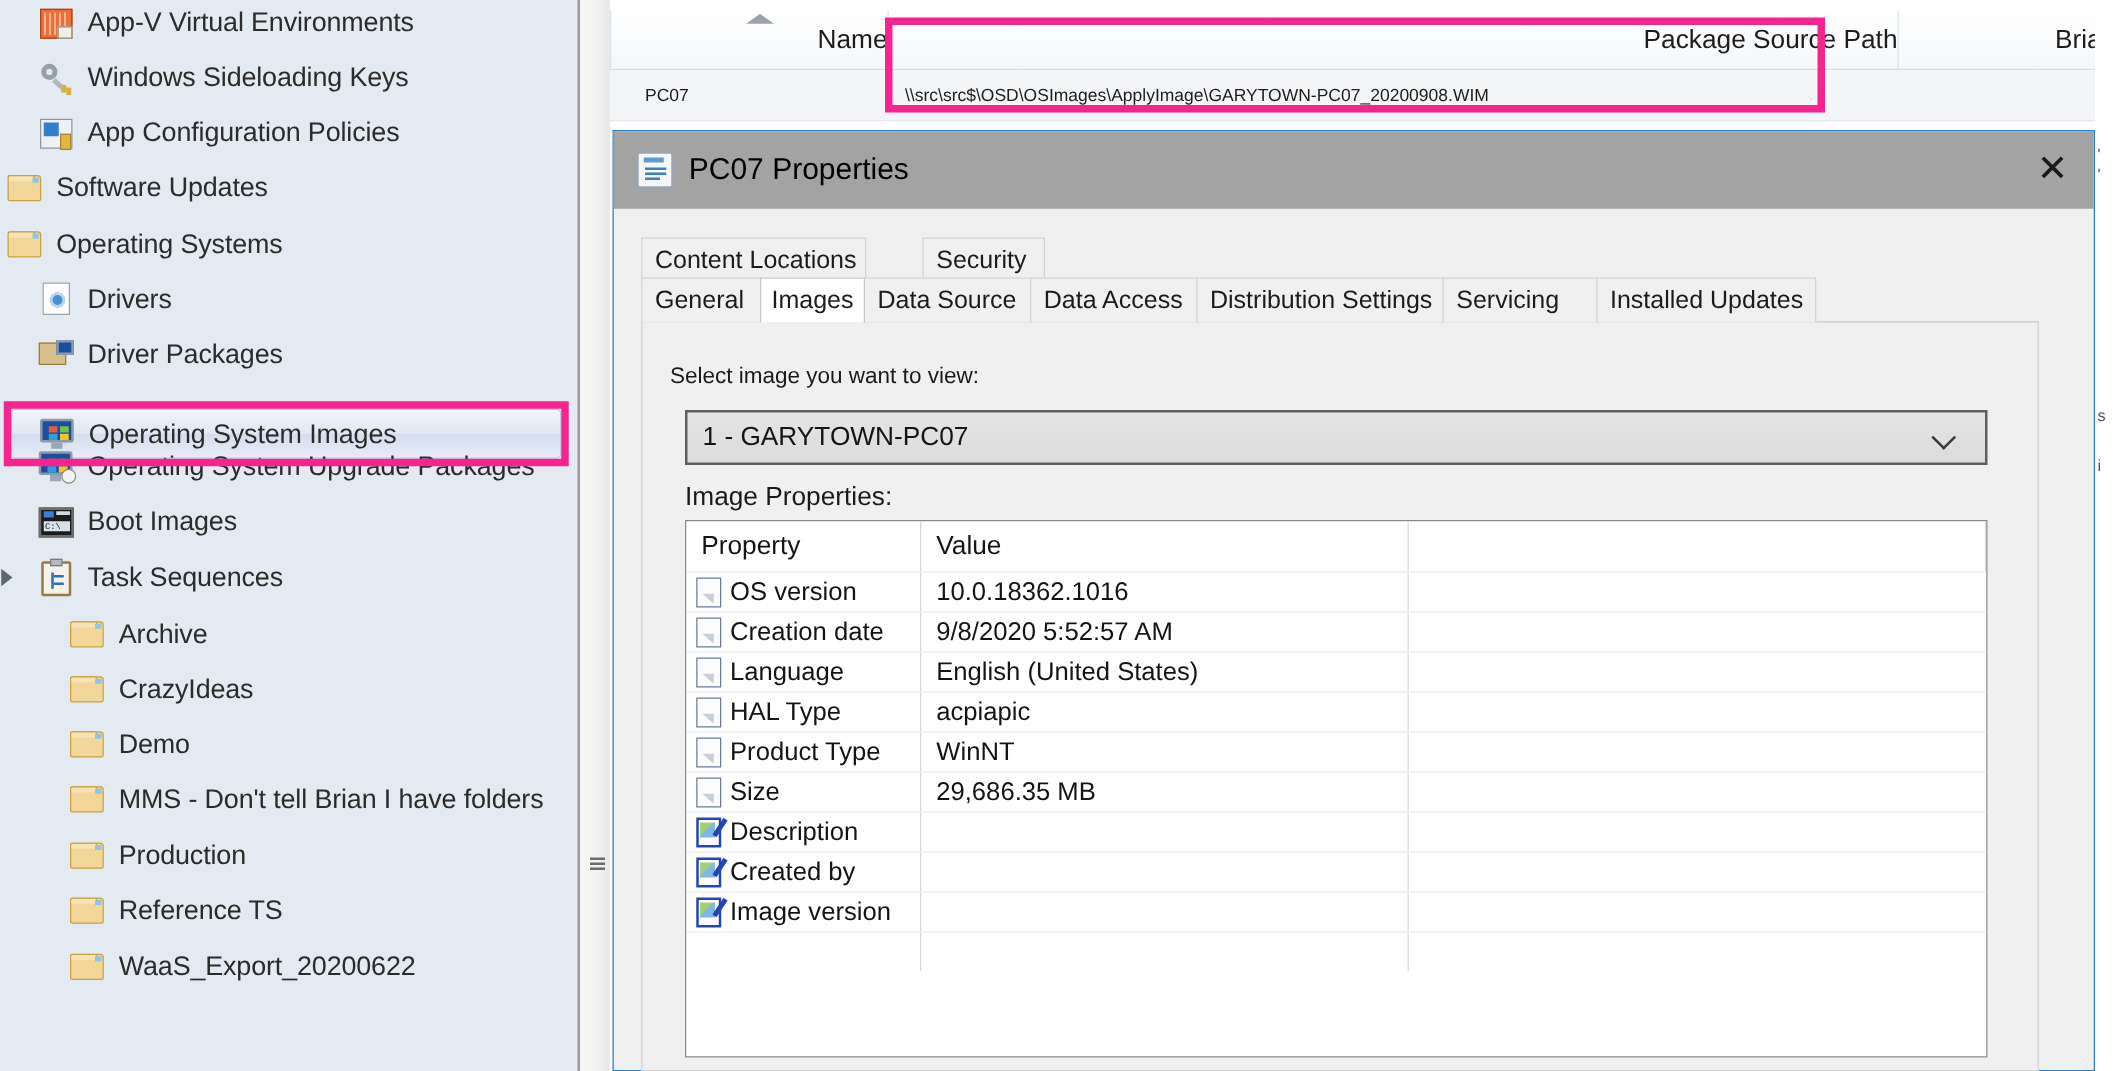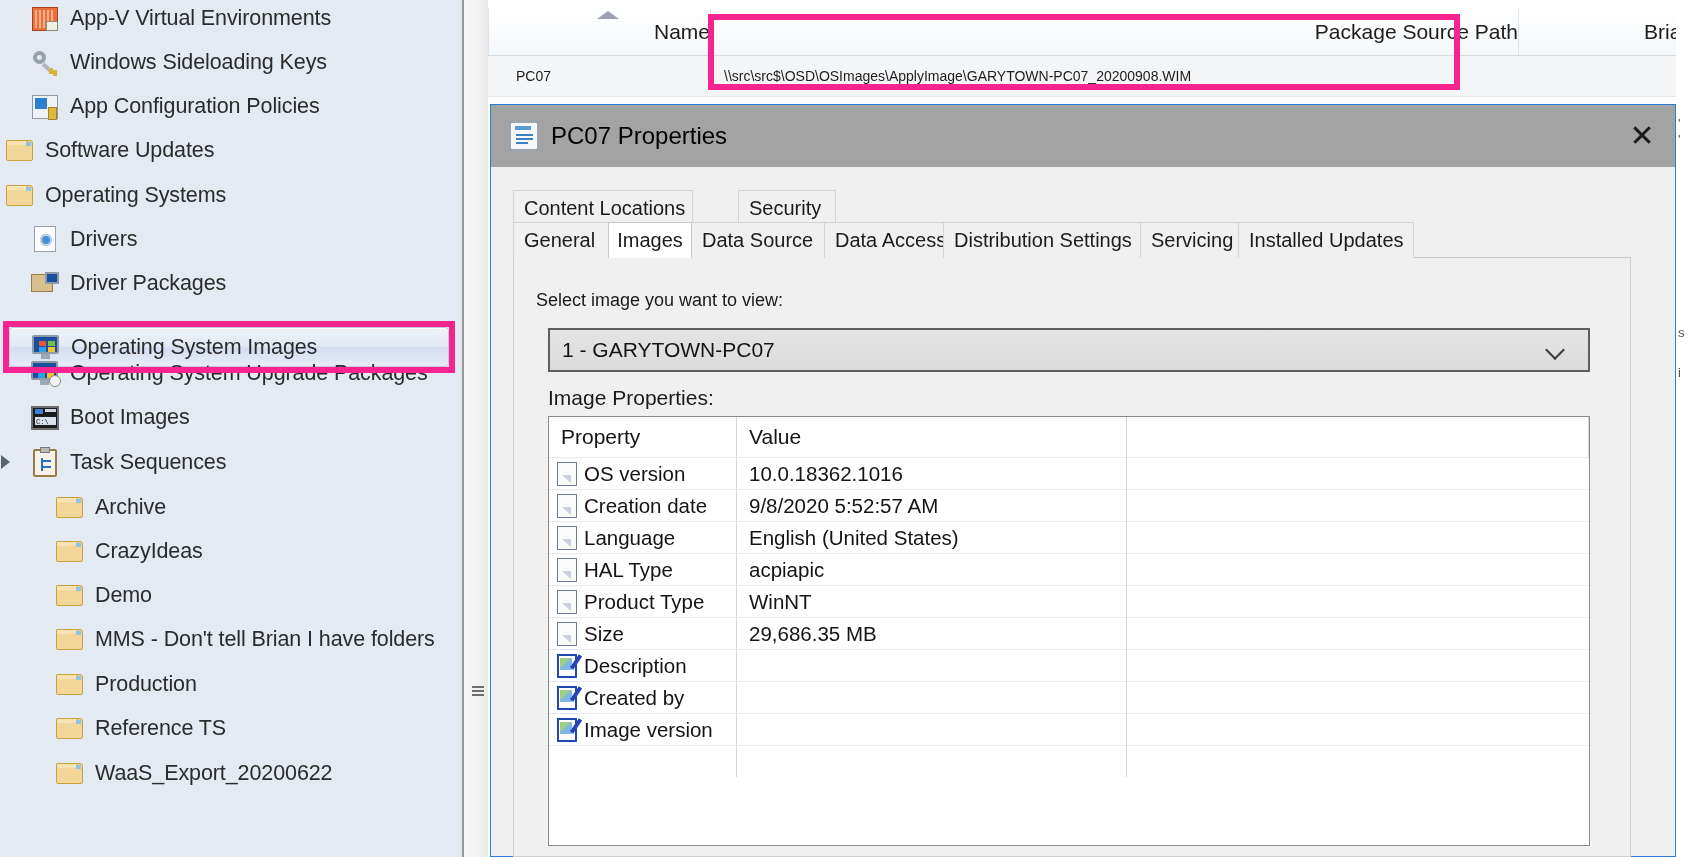--- a/index.html
+++ b/index.html
@@ -613,27 +613,27 @@
     <div id="tabs-row1">
       <div class="tab" style="width:96px;">
         <span>General</span>
       </div>
       <div class="tab selected" style="width:84px;justify-content:center;">
         <span>Images</span>
       </div>
       <div class="tab" style="width:134px;">
         <span>Data Source</span>
       </div>
-      <div class="tab" style="width:120px;text-align:right;">
+      <div class="tab" style="width:134px;text-align:right;">
         <span>Data Access</span>
       </div>
       <div class="tab" style="width:198px;">
         <span>Distribution Settings</span>
       </div>
-      <div class="tab" style="width:99px;">
+      <div class="tab" style="width:124px;">
         <span>Servicing</span>
       </div>
       <div class="tab" style="width:176px;">
         <span>Installed Updates</span>
       </div>
     </div>
 
     <div id="tab-panel">
 
       <div id="select-label">Select image you want to view:</div>

